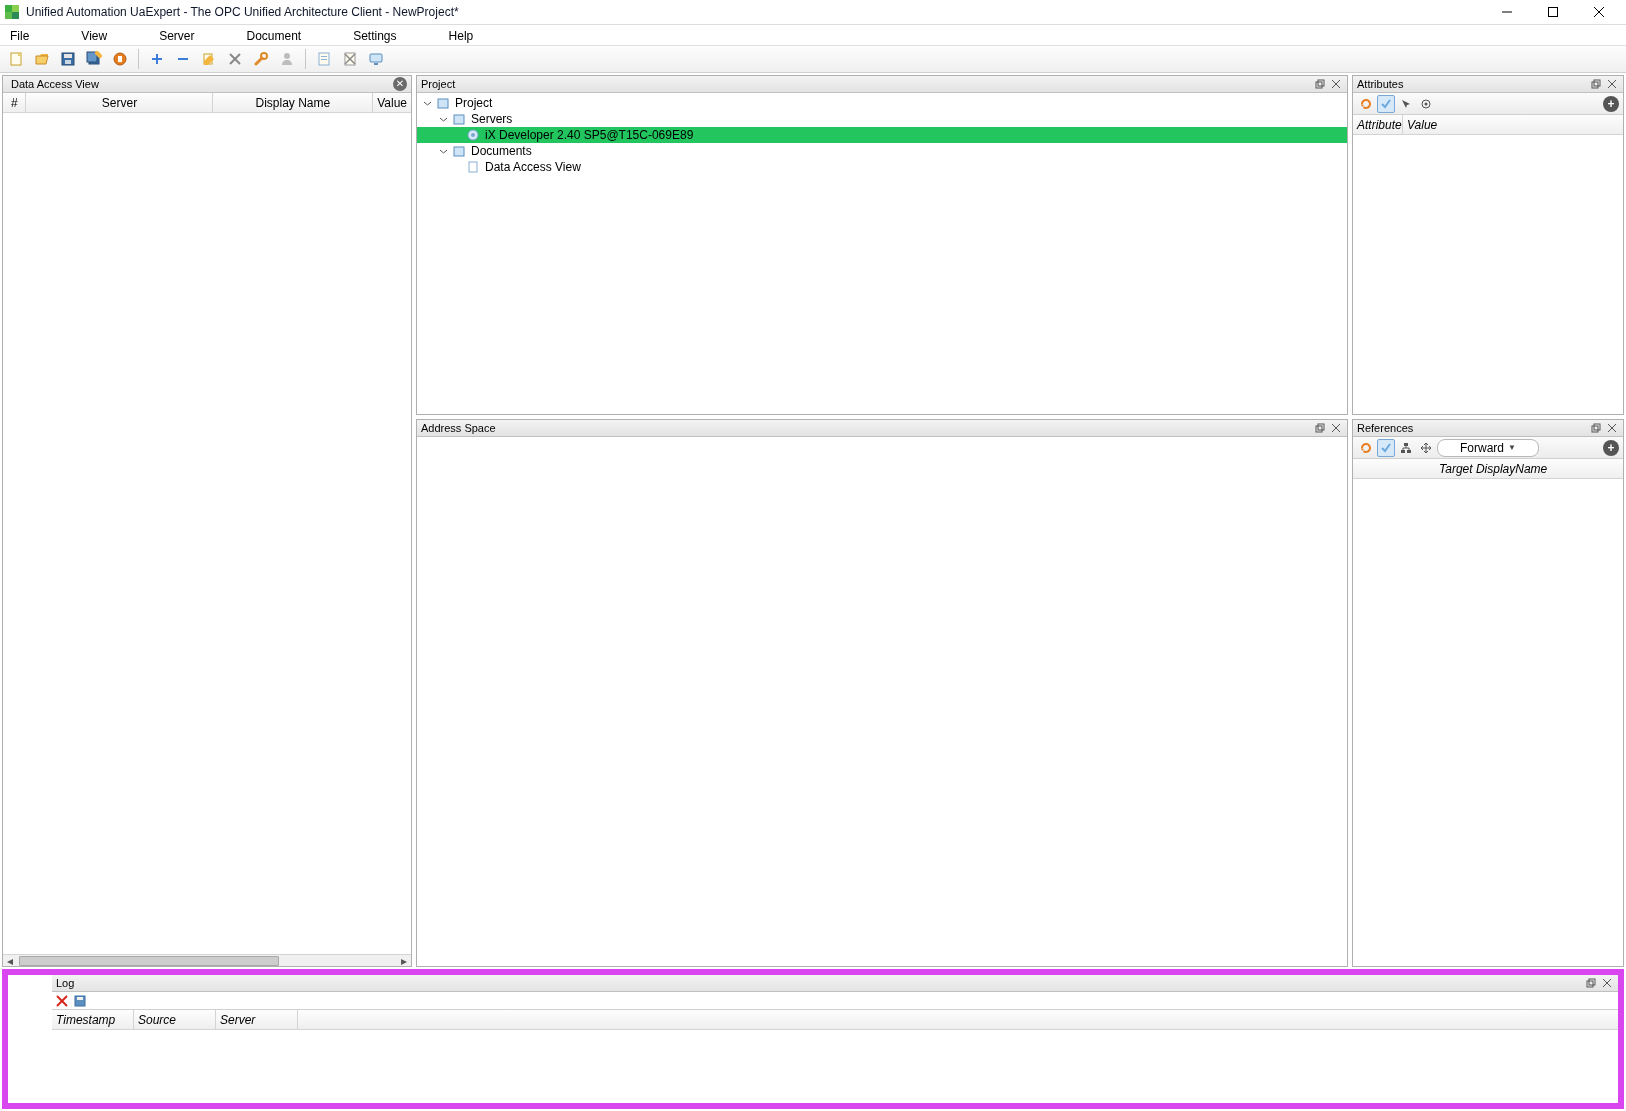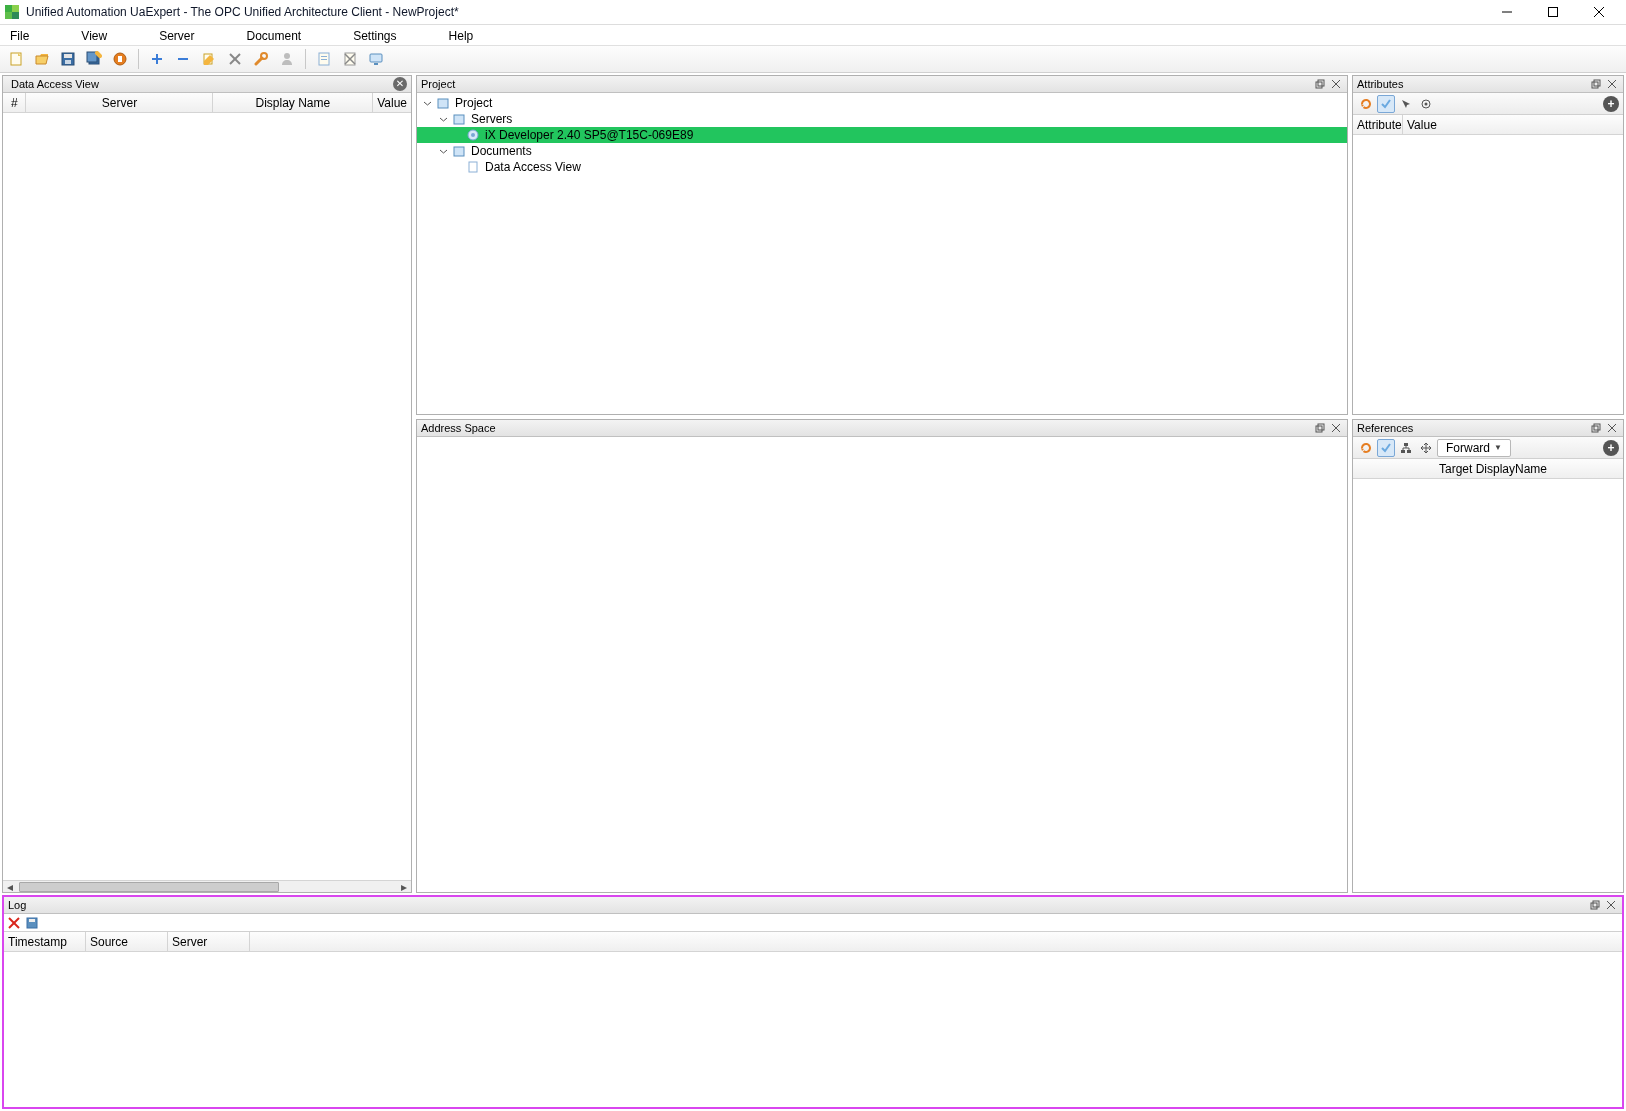--- a/index.html
+++ b/index.html
@@ -166,41 +166,42 @@
   }
   .itb-btn.active { background:#d7e8f8;border-color:#7aa7d6;}
   .itb-spacer { flex:1; }
   .itb-plus {
     width:16px;height:16px;border-radius:50%;background:#555;color:#fff;
     display:flex;align-items:center;justify-content:center;font-size:12px;font-weight:bold;line-height:1;
   }
 
   .attr-head, .ref-head, .log-head {
     display:flex;height:20px;background:linear-gradient(#fdfdfd,#efefef);
-    border-bottom:1px solid #d4d4d4;font-size:12px;
+    border-bottom:1px solid #d4d4d4;font-size:12px;font-style:italic;
   }
   .attr-head .th:first-child{width:50px;justify-content:flex-start;}
   .attr-head .th:last-child{flex:1;justify-content:flex-start;border-right:none;}
   .ref-head .th:first-child{width:82px;justify-content:flex-start;margin-top:40px;}
   .ref-head .th:last-child{flex:1;justify-content:flex-start;border-right:none;}
 
   .ref-fwd {
     display:flex;align-items:center;gap:4px;
-    border:1px solid #b8b8b8;border-radius:2px;
-    padding:0 8px;height:18px;font-size:12px;background:#fff;
+    border:1px solid #b8b8b8;border-radius:8px;
+    padding:0 22px;height:18px;font-size:12px;background:#fff;
   }
   .ref-fwd .car{font-size:8px;color:#444;}
 
   
   .logpanel {
     border-top: 1px solid #b0b0b0;
     display:flex;flex-direction:column;
-    height: 214px;
+    height: 140px;
     margin: 2px 2px 2px 2px;
-    border:2px solid #d946ef;
+    border:6px solid #d946ef;
+    padding-left:44px;
   }
   .log-toolbar{
     height:18px;background:#fff;border-bottom:1px solid #d0d0d0;
     display:flex;align-items:center;padding:0 4px;gap:6px;
   }
   .log-head .th{justify-content:flex-start;}
   .log-body{flex:1;background:#fff;}
 
   svg { display:block; }
 </style>

